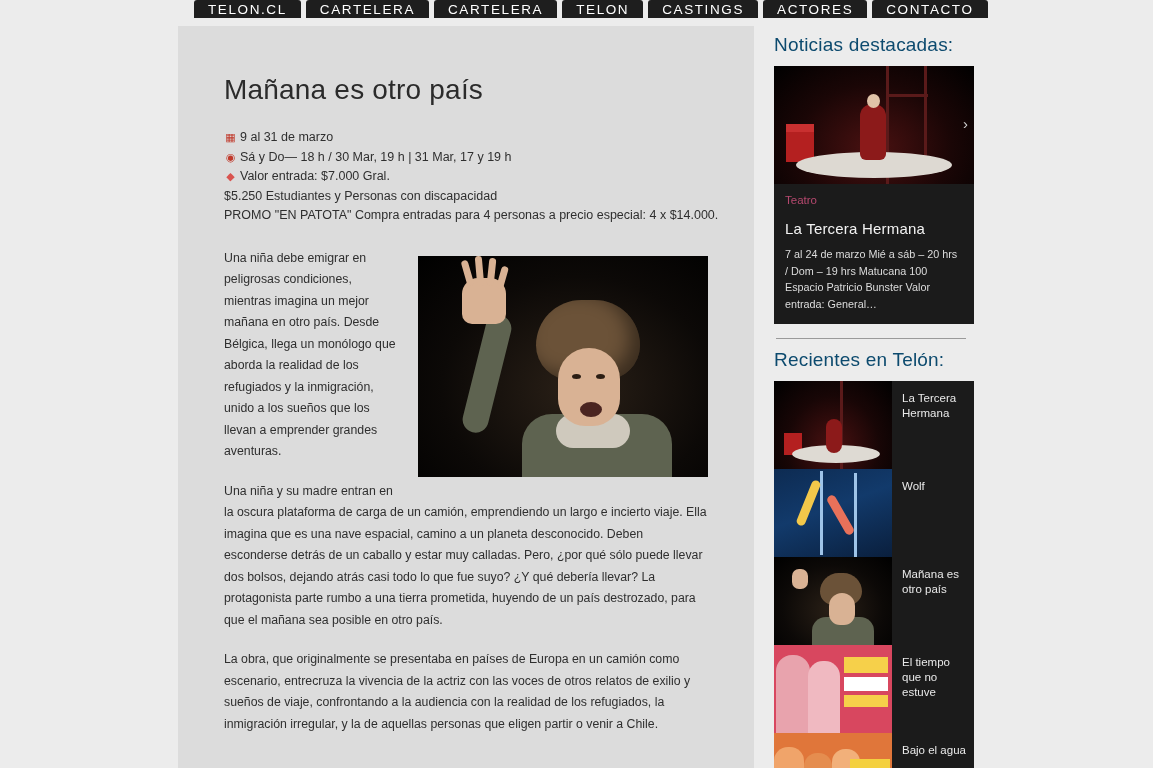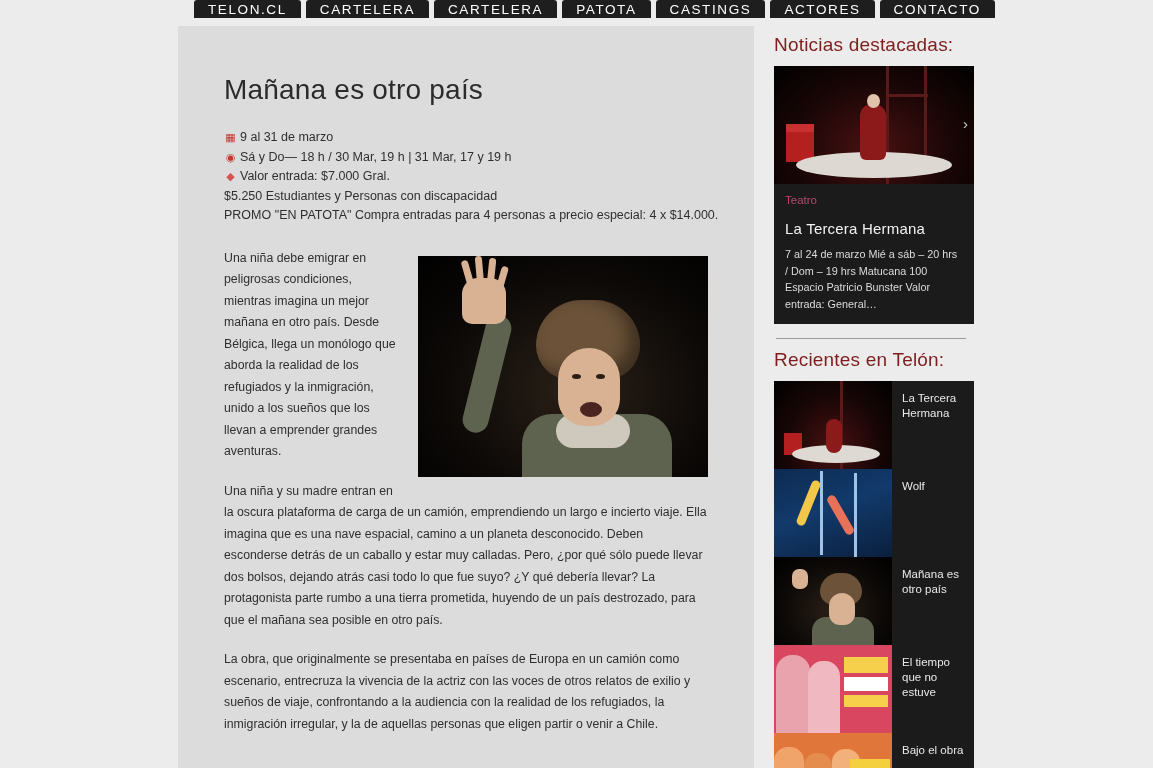--- a/index.html
+++ b/index.html
@@ -128,21 +128,21 @@
     color: #2f2f2f;
     margin: 0 0 18px 0;
     text-align: left;
   }
   .lead { margin-bottom: 18px; }
 
   
   .side-h {
     font-size: 19px;
     font-weight: normal;
-    color: #7f1d1d;
+    color: #0c4a6e;
     margin: 8px 0 10px 4px;
     letter-spacing: 0.2px;
   }
   .feature-card {
     width: 200px;
     background: #1b1b1b;
     color: #e8e8e8;
     margin-left: 4px;
     position: relative;
   }
@@ -231,21 +231,21 @@
 </style>
 </head>
 <body>
 
 <div id="page">
 
   <div class="nav">
     <div class="nav-item">TELON.CL</div>
     <div class="nav-item">CARTELERA</div>
     <div class="nav-item">CARTELERA</div>
-    <div class="nav-item">PATOTA</div>
+    <div class="nav-item">TELON</div>
     <div class="nav-item">CASTINGS</div>
     <div class="nav-item">ACTORES</div>
     <div class="nav-item">CONTACTO</div>
   </div>
 
   <div class="main-col">
 
     <h1 class="article-title">Mañana es otro país</h1>
 
     <div class="meta">
@@ -352,18 +352,18 @@
           </div>
         <div class="recent-label">El tiempo que no estuve</div>
       </div>
       <div class="recent-item">
         <div class="recent-thumb th-e">
             <div class="q1"></div>
             <div class="q2"></div>
             <div class="q3"></div>
             <div class="qt"></div>
           </div>
-        <div class="recent-label">Bajo el obra</div>
+        <div class="recent-label">Bajo el agua</div>
       </div>
     </div>
   </div>
 
 </div>
 
 </body></html>

